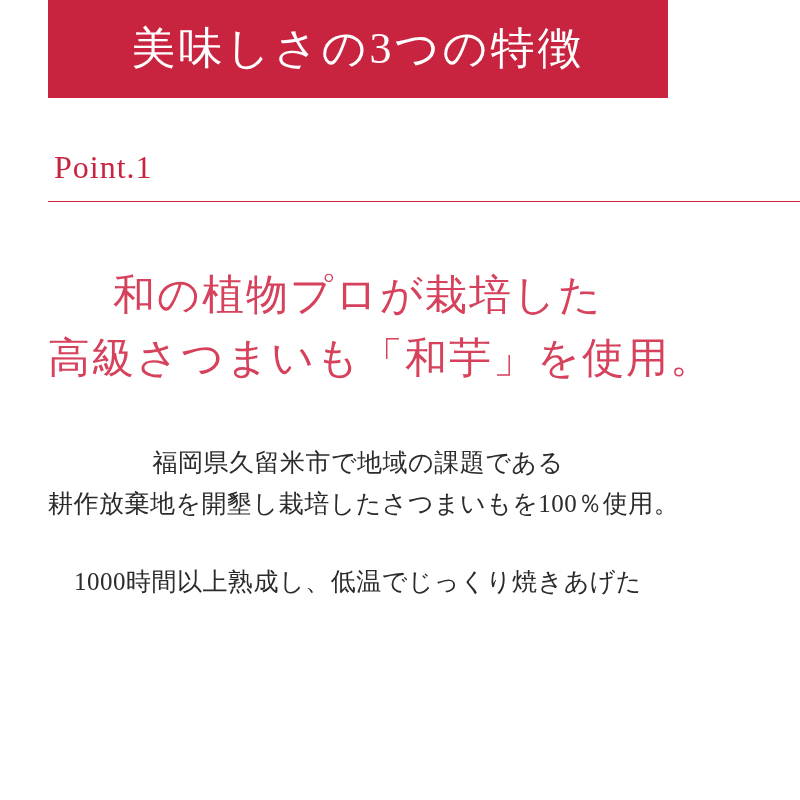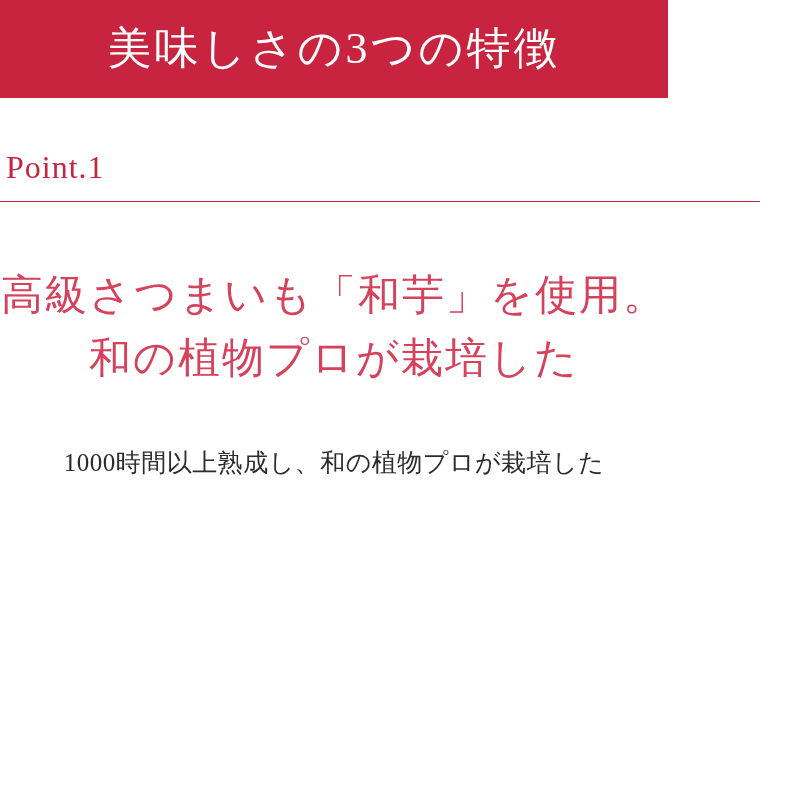--- a/index.html
+++ b/index.html
@@ -12,20 +12,21 @@
     background: #ffffff;
     font-family: "Liberation Serif", serif;
     overflow: hidden;
   }
 
   .page {
     position: relative;
     width: 668px;
     height: 800px;
     box-sizing: border-box;
+    padding-left: 48px;
   }
 
   
   .header-banner {
     width: 100%;
     height: 98px;
     background: #c8243f;
     display: flex;
     align-items: center;
     justify-content: center;
@@ -102,25 +103,27 @@
   <div class="header-banner">
     <div class="header-title">美味しさの3つの特徴</div>
   </div>
 
   <div class="point-block">
     <div class="point-label">Point.1</div>
     <div class="point-rule"></div>
   </div>
 
   <div class="headline">
+    <span class="headline-line">和の植物プロが栽培した</span>
     <span class="headline-line">高級さつまいも「和芋」を使用。</span>
-    <span class="headline-line">和の植物プロが栽培した</span>
   </div>
 
   <div class="body-block">
     <div class="body-para">
+      <span class="body-line">福岡県久留米市で地域の課題である</span>
+      <span class="body-line">耕作放棄地を開墾し栽培したさつまいもを100％使用。</span>
     </div>
     <div class="body-para">
-      <span class="body-line">1000時間以上熟成し、和の植物プロが栽培した</span>
+      <span class="body-line">1000時間以上熟成し、低温でじっくり焼きあげた</span>
     </div>
   </div>
 
 </div>
 
 </body></html>

